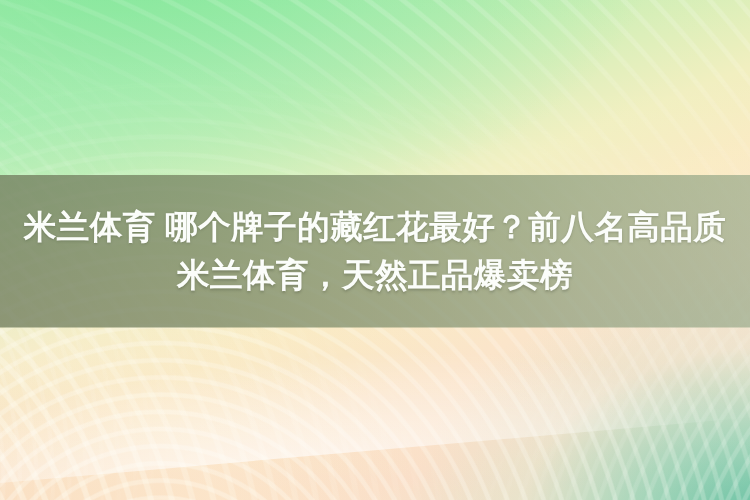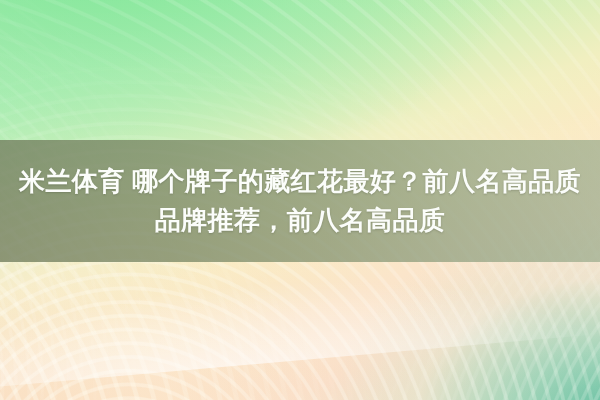--- a/index.html
+++ b/index.html
@@ -197,16 +197,16 @@
   <div class="arcs arcs-e"></div>
   <div class="arcs arcs-a"></div>
   <div class="arcs arcs-b"></div>
   <div class="arcs arcs-c"></div>
 
   <div class="sweep"></div>
   <div class="veil"></div>
 
   <div class="caption-band">
     <div class="caption-line">米兰体育 哪个牌子的藏红花最好？前八名高品质</div>
-    <div class="caption-line">品牌推荐，前八名高品质</div>
+    <div class="caption-line">米兰体育，天然正品爆卖榜</div>
   </div>
 
 </div>
 
 </body></html>

